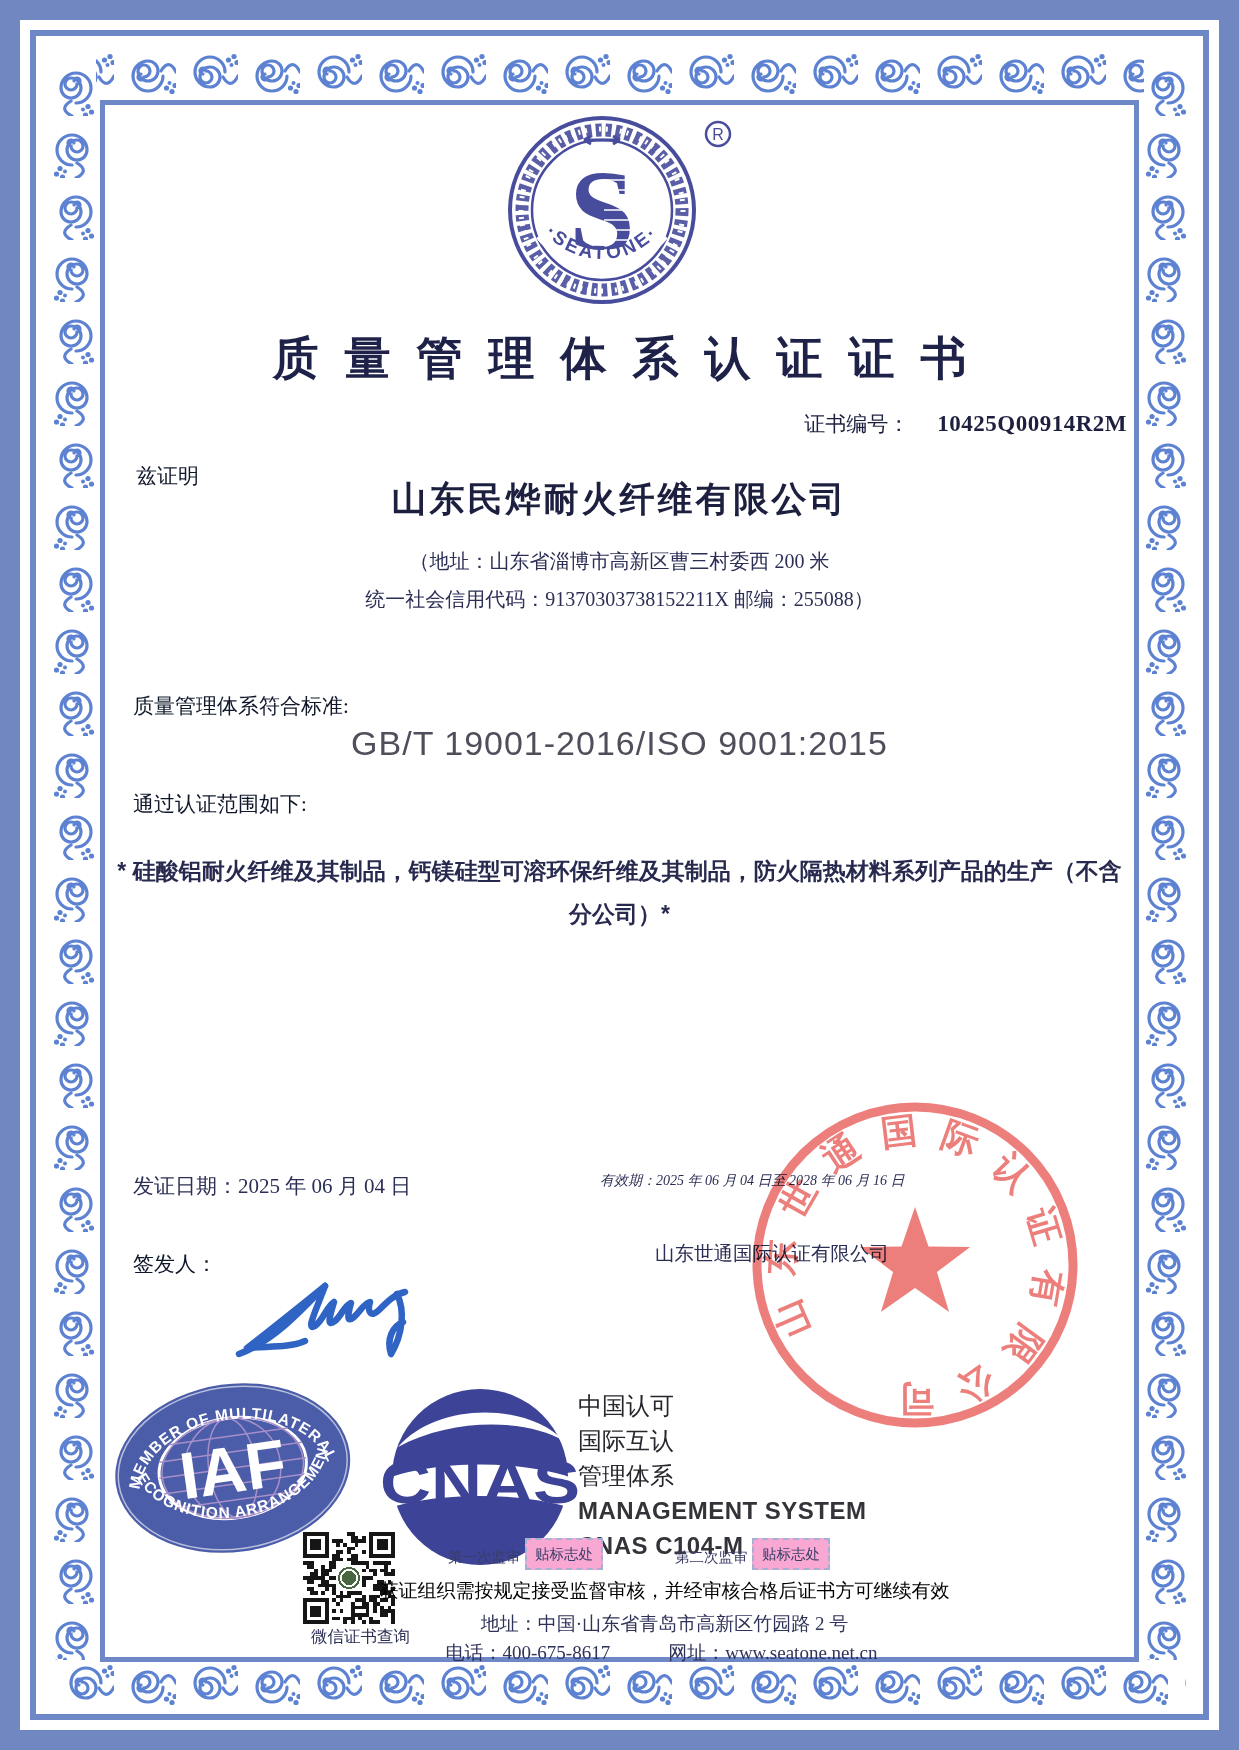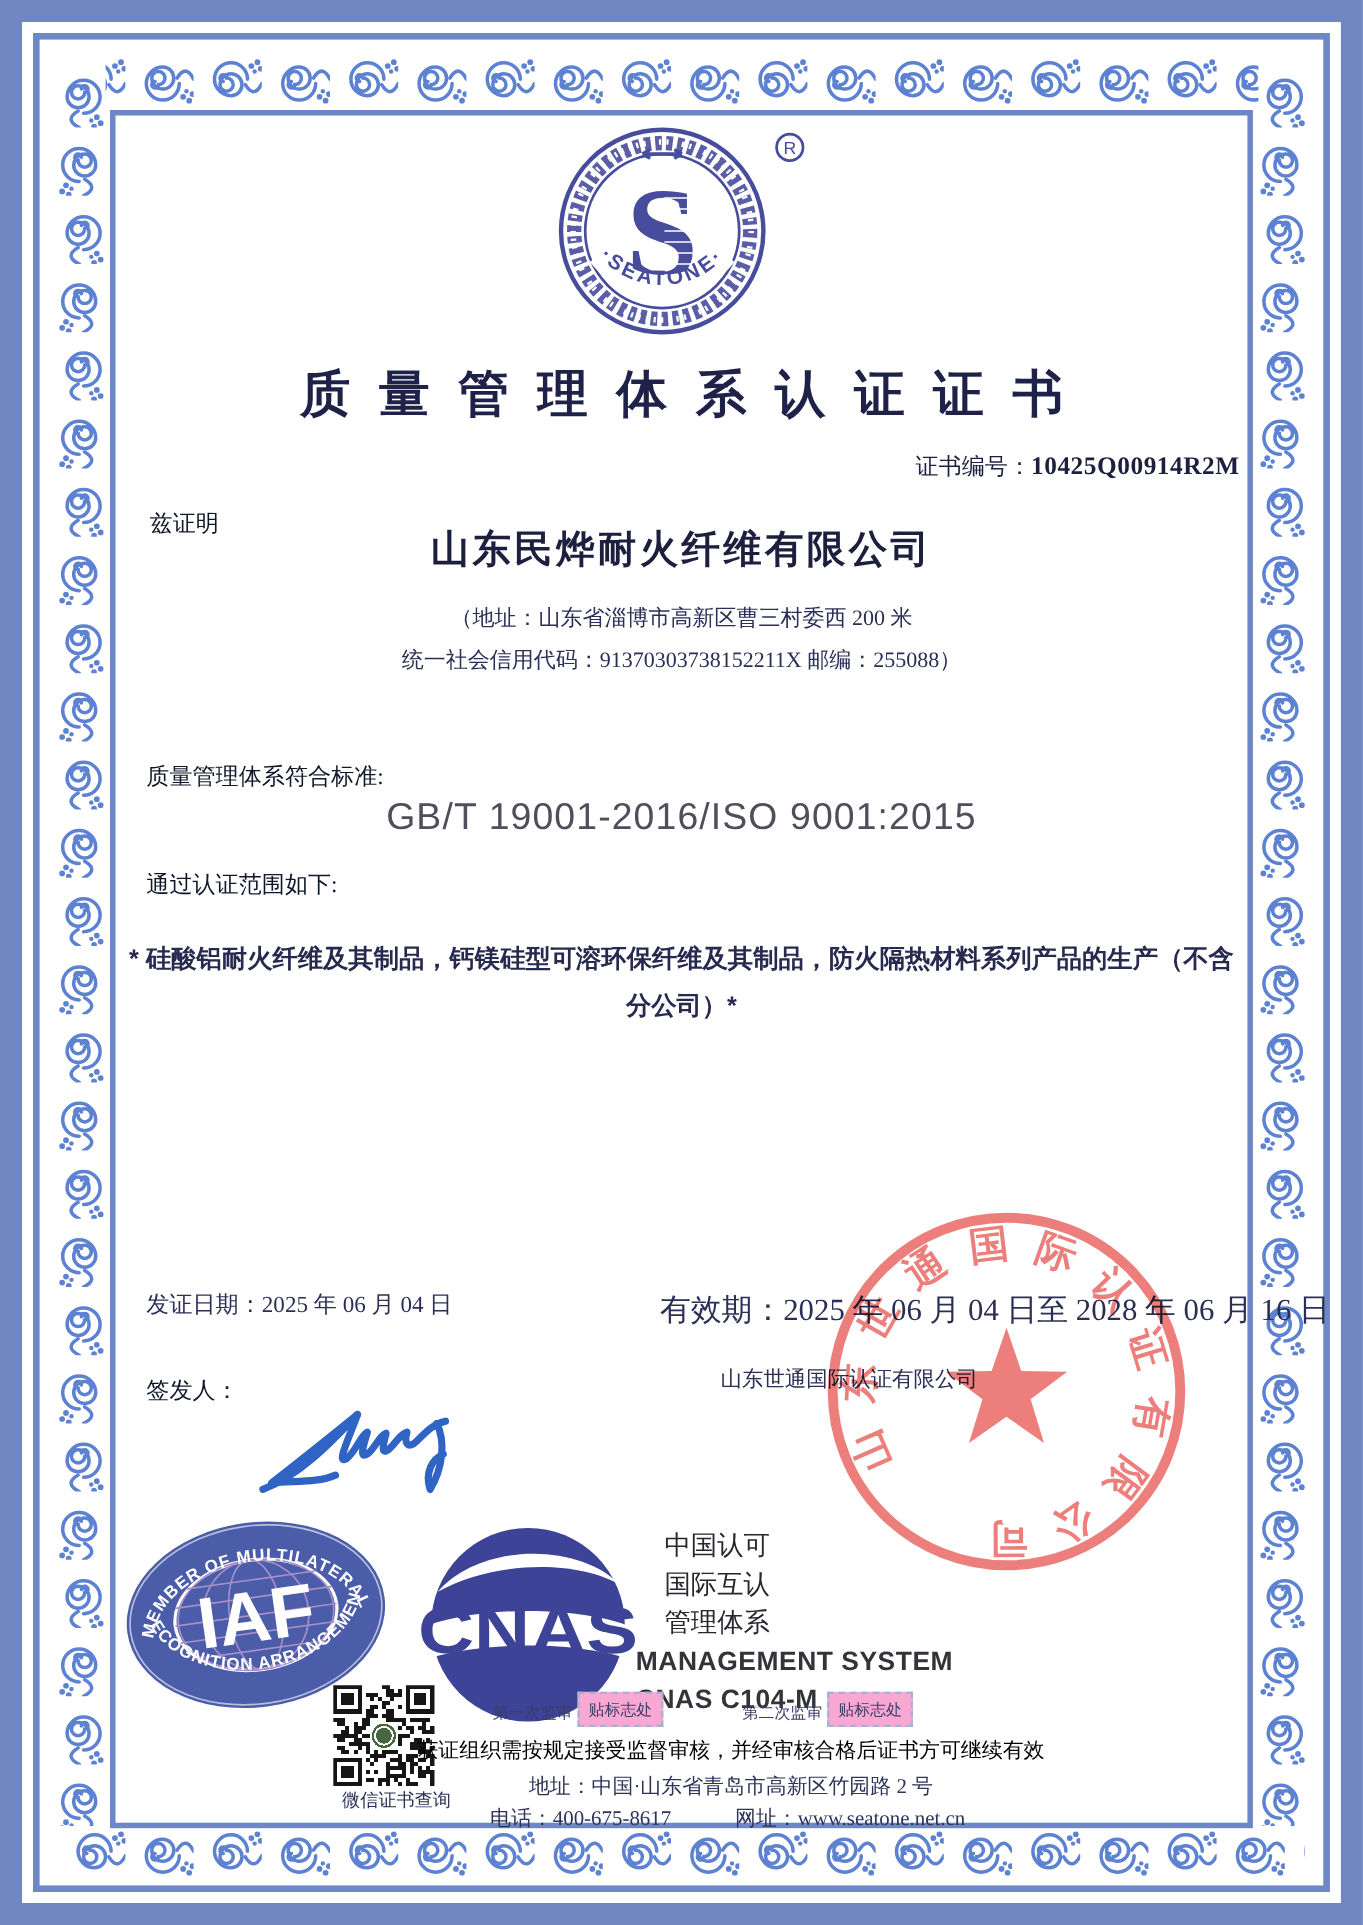--- a/index.html
+++ b/index.html
@@ -20,43 +20,43 @@
   .orn-bottom{left:52px;top:1663px;width:1134px;height:44px;}
   .orn-left,.orn-right{height:44px;width:1606px;transform-origin:0 0;transform:rotate(90deg);}
   .orn-left{left:96px;top:54px;}
   .orn-right{left:1188px;top:54px;}
   
   .abs{position:absolute;}
   .center{left:0;right:0;text-align:center;}
   .seatone{left:0;right:0;top:112px;text-align:center;}
   .title{top:328px;font-size:46px;font-weight:bold;color:#1e2148;letter-spacing:26px;padding-left:26px;}
   .certno{top:410px;right:112px;font-size:21px;color:#1c1f3e;}
-  .certno b{font-size:23px;letter-spacing:.5px;}
+  .certno b{font-size:23px;letter-spacing:.5px;margin-left:28px;}
   .lbl{font-size:21px;color:#0f172a;}
   .intro{left:136px;top:462px;}
   .company{top:476px;font-size:35px;font-weight:bold;color:#1c1f3e;letter-spacing:3px;}
   .addr1{top:548px;font-size:20px;}
   .addr2{top:586px;font-size:20px;}
   .stdlbl{left:133px;top:692px;}
   .stdval{top:724px;font-size:34px;color:#4e4f5b;font-family:"Liberation Sans","DejaVu Sans",sans-serif;letter-spacing:1px;}
   .scopelbl{left:133px;top:790px;}
   .scopetext{top:850px;left:50%;transform:translateX(-50%);width:1012px;text-align:center;
     font-size:23px;font-weight:bold;line-height:43px;color:#272a4e;
     font-family:"Liberation Sans","DejaVu Sans",sans-serif;}
   .notes{left:133px;top:1030px;width:978px;font-size:20px;line-height:47px;text-align:justify;color:#ffffff;}
   .issue{left:133px;top:1172px;font-size:21px;}
-  .valid{left:600px;top:1172px;font-size:28px;}
+  .valid{left:600px;top:1172px;font-size:14px;font-style:italic;}
   .issuer{left:655px;top:1240px;font-size:19.5px;color:#2b2e55;z-index:2;}
   .signer{left:133px;top:1250px;}
   .sig{left:225px;top:1262px;}
   .stamp{left:745px;top:1095px;opacity:.82;mix-blend-mode:multiply;z-index:3;}
   .iaf{left:112px;top:1382px;transform:rotate(-8deg);}
   .cnas{left:378px;top:1375px;}
   .accr{left:578px;top:1388px;line-height:35px;font-family:"Liberation Sans","DejaVu Sans",sans-serif;}
-  .accr .cn{font-size:24px;color:#26262c;margin-left:26px;}
+  .accr .cn{font-size:24px;color:#26262c;}
   .accr .en{font-size:24px;font-weight:bold;color:#33333a;letter-spacing:.5px;}
   .qr-wrap{left:303px;top:1532px;}
   .qr-cap{left:290px;top:1626px;width:120px;text-align:right;font-size:16.5px;color:#2b2e55;}
   .surv{font-size:14.5px;color:#3a3d66;}
   .surv1{left:448px;top:1548px;}
   .surv2{left:675px;top:1548px;}
   .stickbox{width:74px;height:28px;border:2px dashed #a7b0d2;display:flex;align-items:center;justify-content:center;
     font-size:14.5px;color:#3a3d66;background:#f9a8d4;text-align:center;}
   .box1{left:525px;top:1538px;}
   .box2{left:752px;top:1538px;}

